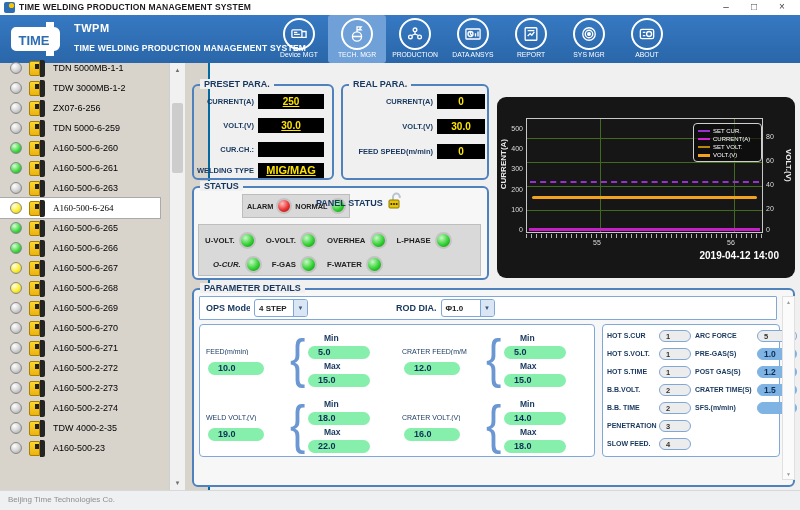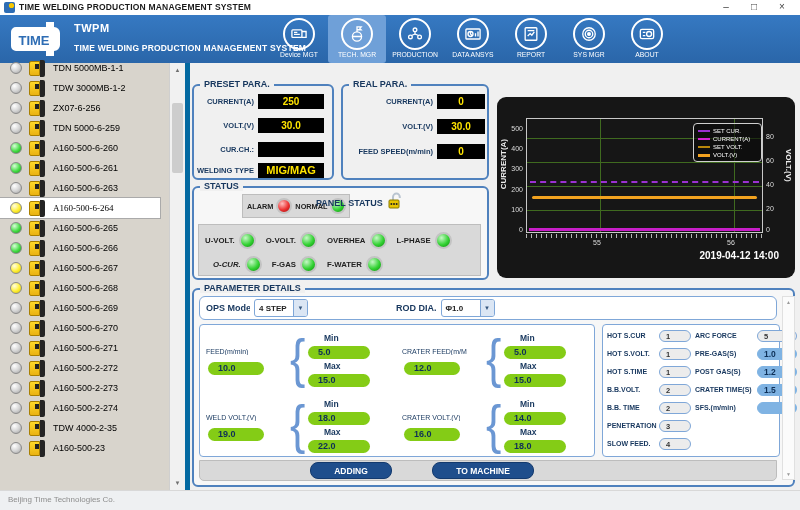--- a/index.html
+++ b/index.html
@@ -19,21 +19,21 @@
   .app-abbr{position:absolute;left:74px;top:7px;color:#fff;font-size:11px;font-weight:bold;letter-spacing:.5px;}
   .app-name{position:absolute;left:74px;top:28px;color:#fff;font-size:8.5px;font-weight:bold;letter-spacing:.2px;}
   .nav{position:absolute;left:270px;top:0;height:48px;display:flex;}
   .nav-item{width:58px;height:48px;text-align:center;color:#fff;cursor:pointer;border-radius:3px;}
   .nav-item[data-selected="true"]{background:#6fa0d8;}
   .nav-circle{width:28px;height:28px;border:2px solid #fff;border-radius:50%;margin:3px auto 0 auto;
               display:flex;align-items:center;justify-content:center;}
   .nav-label{font-size:6.8px;margin-top:1px;white-space:nowrap;}
 
   
-  .sidebar{position:absolute;left:0;top:63px;width:185px;height:427px;background:#d8d4cc;border-right:5px solid #0369a1;}
+  .sidebar{position:absolute;left:0;top:63px;width:185px;height:427px;background:#d8d4cc;border-right:2px solid #0369a1;padding-left:23px;}
   .slist{position:absolute;left:0;top:-5px;width:168px;}
   .srow{height:20px;display:flex;align-items:center;padding-left:10px;cursor:pointer;}
   .sdot{width:10px;height:10px;border-radius:50%;border:1px solid #8a8a8a;flex:0 0 10px;
         background:radial-gradient(circle at 35% 30%,#ffffff,#d2d2d2 55%,#9c9c9c);}
   .srow[data-state~="green"] .sdot{background:radial-gradient(circle at 35% 30%,#d8ffd8,#46dc46 55%,#0f9c0f);}
   .srow[data-state~="yellow"] .sdot{background:radial-gradient(circle at 35% 30%,#ffffe2,#ffee33 55%,#cfc000);}
   .srow[data-state~="selected"]{background:#fff;outline:1px solid #aaa;width:150px;font-family:Liberation Serif, serif;}
   .smach{width:17px;height:17px;position:relative;margin-left:7px;flex:0 0 17px;}
   .smach::before{content:"";position:absolute;left:0;top:1px;width:11px;height:15px;border-radius:2px 0 0 2px;
         border:1px solid #a87f00;box-sizing:border-box;
@@ -54,21 +54,21 @@
   .panel-title{position:absolute;top:-7px;left:6px;background:#f0f0f0;padding:0 4px;
                font-size:9px;font-weight:bold;color:#17375e;white-space:nowrap;}
 
   
   #preset{left:192px;top:84px;width:142px;height:96px;}
   #real{left:341px;top:84px;width:148px;height:96px;}
   .prow{position:absolute;height:15px;display:flex;align-items:center;}
   .plabel{font-size:7.5px;font-weight:bold;color:#17375e;text-align:right;white-space:nowrap;}
   .pbox{background:#000;color:#ffe400;font-weight:bold;font-size:10px;text-align:center;
         height:15px;line-height:15px;}
-  #preset .plabel{width:58px;} #preset .pbox{width:66px;margin-left:4px;}
+  #preset .plabel{width:58px;} #preset .pbox{width:66px;margin-left:4px;text-decoration:underline;}
   #preset .prow:nth-of-type(1){left:2px;top:8px;} #preset .prow:nth-of-type(2){left:2px;top:32px;}
   #preset .prow:nth-of-type(3){left:2px;top:56px;} #preset .prow:nth-of-type(4){left:2px;top:77px;}
   #preset .prow:nth-of-type(4) .pbox{font-size:11px;}
   #real .plabel{width:88px;} #real .pbox{width:48px;margin-left:4px;}
   #real .prow:nth-of-type(1){left:2px;top:8px;} #real .prow:nth-of-type(2){left:2px;top:33px;}
   #real .prow:nth-of-type(3){left:2px;top:58px;}
 
   
   #status{left:192px;top:186px;width:297px;height:94px;background:#f7f7f7;}
   .strip{position:absolute;background:#d9d9d9;border:1px solid #bdbdbd;box-sizing:border-box;}
@@ -113,21 +113,21 @@
   .xt{position:absolute;top:142px;font-size:7px;color:#ddd;}
   .xt.x1{left:96px;} .xt.x2{left:230px;}
   .ylab{position:absolute;color:#eee;font-size:8px;font-weight:bold;writing-mode:vertical-rl;}
   .ylab.left{left:2px;top:42px;transform:rotate(180deg);}
   .ylab.right{right:2px;top:52px;}
   .timestamp{position:absolute;right:16px;top:153px;color:#fff;font-size:10px;font-weight:bold;}
 
   
   #params{left:192px;top:288px;width:603px;height:199px;background:#f7f7f7;}
   .topbar{position:absolute;left:5px;top:6px;width:578px;height:24px;background:#fff;border:1px solid #7fa7d8;
-          border-radius:6px;display:flex;align-items:center;box-sizing:border-box;}
+          border-radius:1px;display:flex;align-items:center;box-sizing:border-box;}
   .tb-label{font-size:9px;font-weight:bold;color:#17375e;white-space:nowrap;}
   .ops-label{margin-left:6px;width:44px;overflow:hidden;}
   .rod-label{margin-left:88px;}
   .dd{display:flex;align-items:center;height:16px;border:1px solid #7fa7d8;border-radius:3px;background:#fff;margin-left:4px;}
   .dd-val{font-size:8px;font-weight:bold;color:#222;padding:0 4px;min-width:30px;}
   .dd-btn{width:13px;height:16px;background:#dbe6f4;border-left:1px solid #7fa7d8;font-size:6px;color:#35567e;
           text-align:center;line-height:16px;cursor:pointer;border-radius:0 2px 2px 0;}
   .leftpanel{position:absolute;left:5px;top:34px;width:396px;height:133px;background:#fff;border:1px solid #7fa7d8;border-radius:4px;box-sizing:border-box;}
   .rightpanel{position:absolute;left:408px;top:34px;width:178px;height:133px;background:#fff;border:1px solid #7fa7d8;border-radius:4px;box-sizing:border-box;padding:5px 0 0 4px;}
   .pscroll{position:absolute;left:588px;top:6px;width:11px;height:182px;background:#fbfbfb;border:1px solid #e0e0e0;}
@@ -136,21 +136,21 @@
             border-radius:0 0 5px 5px;display:flex;align-items:center;box-sizing:border-box;}
   .actbtn{height:15px;border-radius:8px;background:#1f4e8c;color:#fff;font-size:8.5px;font-weight:bold;
           display:flex;align-items:center;justify-content:center;cursor:pointer;border:1px solid #143a6e;}
   .actbtn.adding{width:80px;margin-left:110px;}
   .actbtn.tomachine{width:100px;margin-left:40px;}
 
   .pgroup{position:absolute;width:192px;height:58px;}
   .pg-feed{left:6px;top:8px;} .pg-cfeed{left:202px;top:8px;}
   .pg-wvolt{left:6px;top:74px;} .pg-cvolt{left:202px;top:74px;}
   .pg-label{position:absolute;left:0;top:15px;font-size:7px;color:#17375e;white-space:nowrap;max-width:86px;overflow:hidden;}
-  .pill{height:13px;border-radius:7px;background:#84cc16;color:#0d2f57;font-size:9px;font-weight:bold;
+  .pill{height:13px;border-radius:7px;background:#86efac;color:#0d2f57;font-size:9px;font-weight:bold;
         line-height:13px;padding-left:10px;box-sizing:border-box;cursor:text;}
   .pg-value{position:absolute;left:2px;top:29px;width:56px;}
   .brace{position:absolute;left:84px;top:-3px;font-size:46px;line-height:58px;color:#6b97d3;transform:scaleY(1.15);font-weight:normal;}
   .mm-label{position:absolute;left:118px;font-size:8.5px;font-weight:bold;color:#17375e;}
   .mm-min-label{top:0;} .mm-max-label{top:28px;}
   .mm-pill{position:absolute;left:102px;width:62px;}
   .mm-min{top:13px;} .mm-max{top:41px;}
 
   .rp-cols{display:flex;}
   .rp-grid{display:grid;align-content:start;row-gap:6px;}
@@ -596,19 +596,15 @@
           <span class="rp-pill" data-style="blue"><span></span></span>
         </div>
       </div>
     </div>
 
     <div class="pscroll">
       <div class="sarrow up">▲</div>
       <div class="sarrow down">▼</div>
     </div>
 
-    <div class="btnstrip">
-      <div class="actbtn adding">ADDING</div>
-      <div class="actbtn tomachine">TO MACHINE</div>
-    </div>
   </div>
 
 </div>
 
 </body></html>

